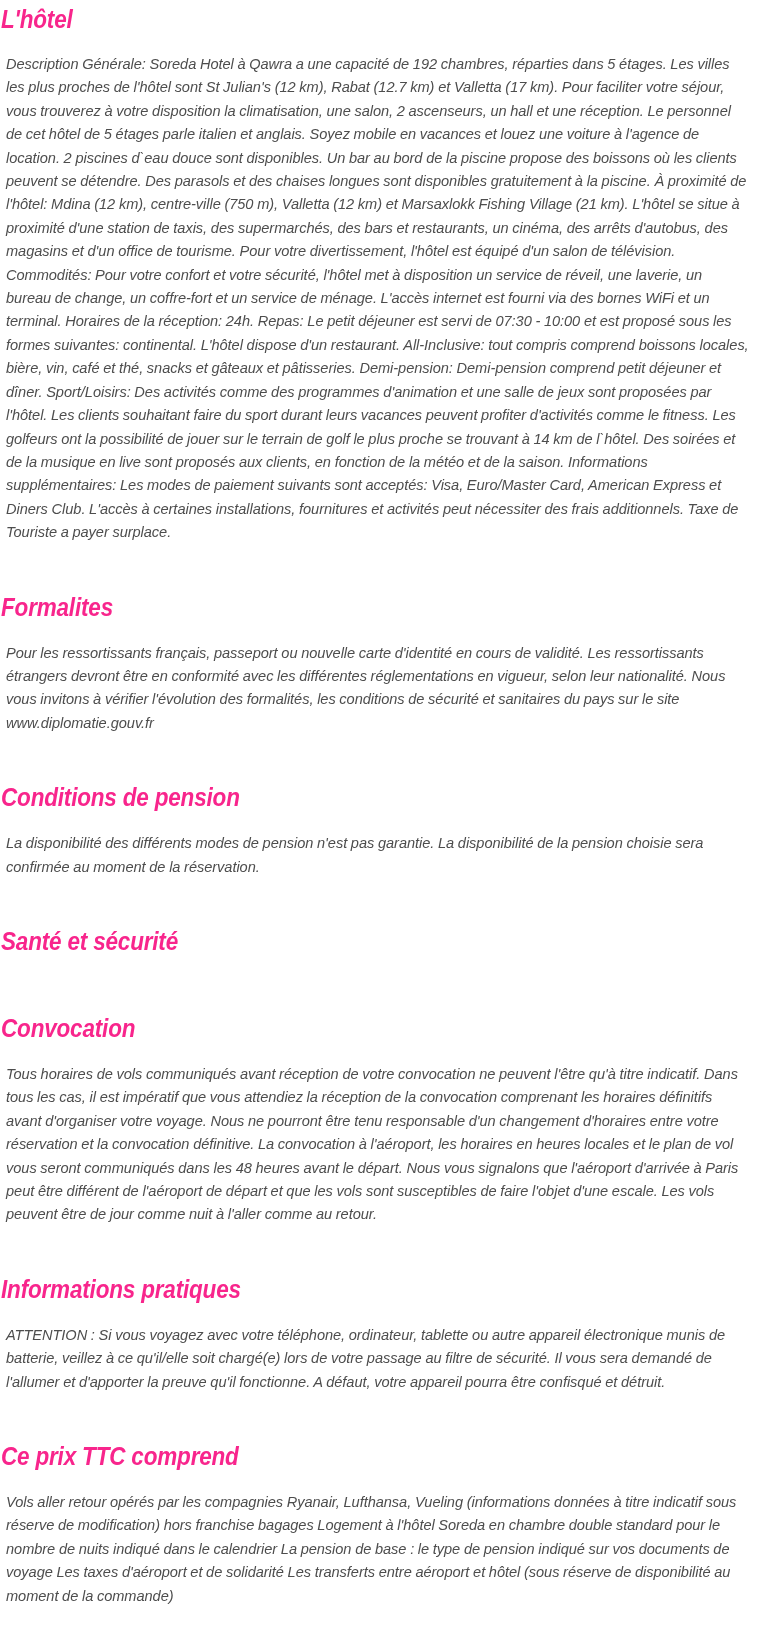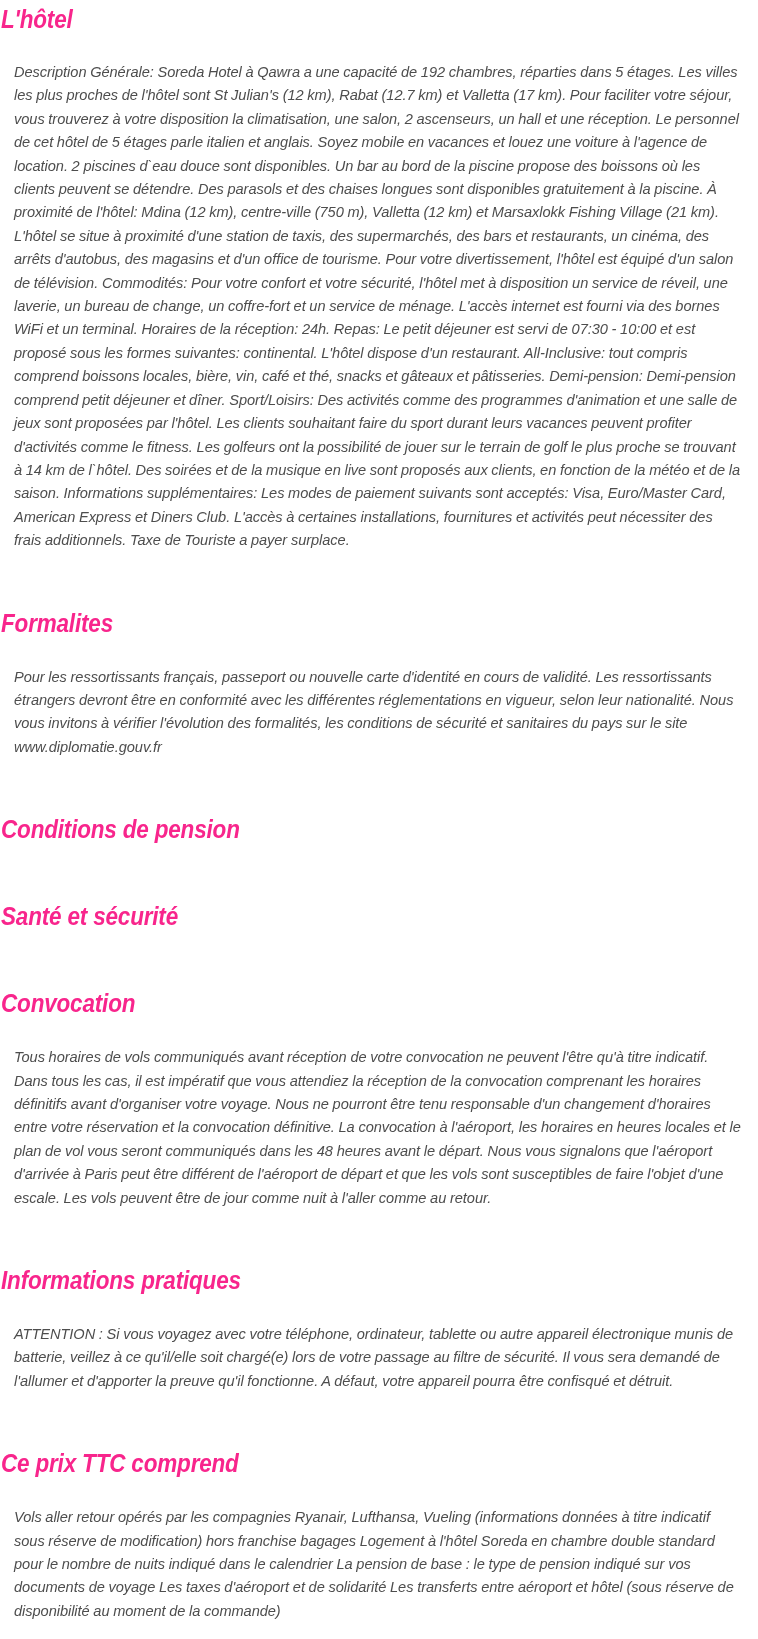--- a/index.html
+++ b/index.html
@@ -38,21 +38,21 @@
   }
   p.section-body {
     font-family: "Liberation Sans Narrow", "Liberation Sans", "DejaVu Sans", sans-serif;
     font-style: italic;
     font-weight: normal;
     font-stretch: condensed;
     color: #4d4d4d;
     font-size: 14.6px;
     line-height: 23.4px;
     letter-spacing: -0.05px;
-    margin: 13px;
+    margin: 5px;
     padding: 0;
     text-align: left;
     word-spacing: -0.3px;
   }
   
   .gap-first-body { height: 14px; }
   .gap-heading-top { height: 42px; }
   .gap-heading-body { height: 15px; }
   .lead-top { height: 4px; }
 </style>
@@ -73,20 +73,21 @@
     <div class="gap-heading-top"></div>
     <h2 class="section-heading" style="color: rgb(248, 37, 140);">Formalites</h2>
     <div class="gap-heading-body"></div>
     <p class="section-body" style="color: rgb(77, 77, 77);">Pour les ressortissants français, passeport ou nouvelle carte d'identité en cours de validité. Les ressortissants étrangers devront être en conformité avec les différentes réglementations en vigueur, selon leur nationalité. Nous vous invitons à vérifier l'évolution des formalités, les conditions de sécurité et sanitaires du pays sur le site www.diplomatie.gouv.fr</p>
   </section>
 
   <section class="section">
     <div class="gap-heading-top"></div>
     <h2 class="section-heading" style="color: rgb(248, 37, 140);">Conditions de pension</h2>
     <div class="gap-heading-body"></div>
+    <p class="section-body" style="color: rgb(77, 77, 77);">La disponibilité des différents modes de pension n'est pas garantie. La disponibilité de la pension choisie sera confirmée au moment de la réservation.</p>
   </section>
 
   <section class="section">
     <div class="gap-heading-top"></div>
     <h2 class="section-heading" style="color: rgb(248, 37, 140);">Santé et sécurité</h2>
     <div class="gap-heading-body"></div>
   </section>
 
   <section class="section">
     <div class="gap-heading-top"></div>

